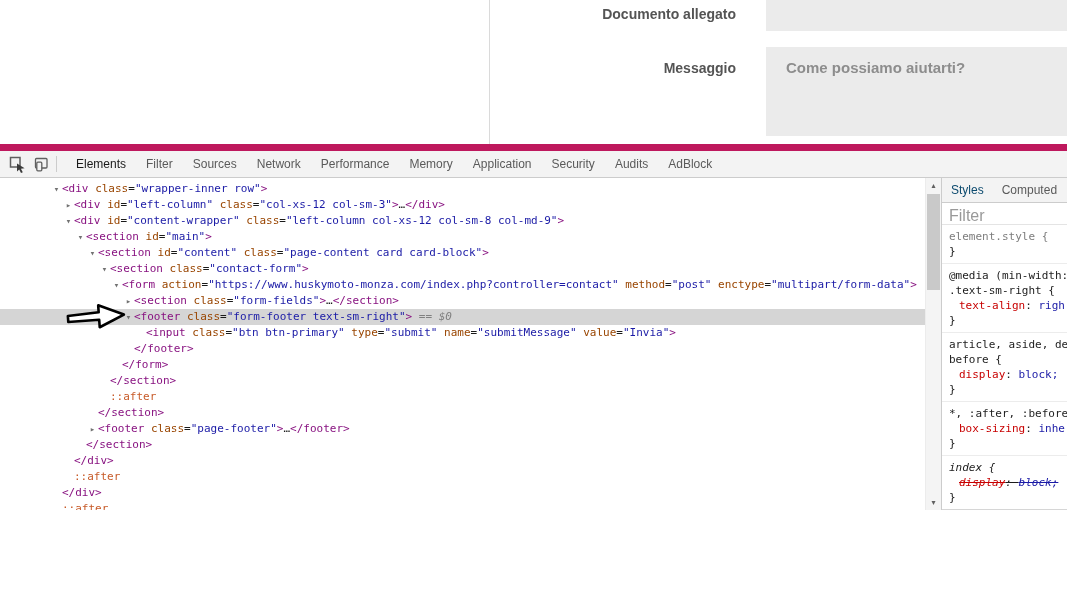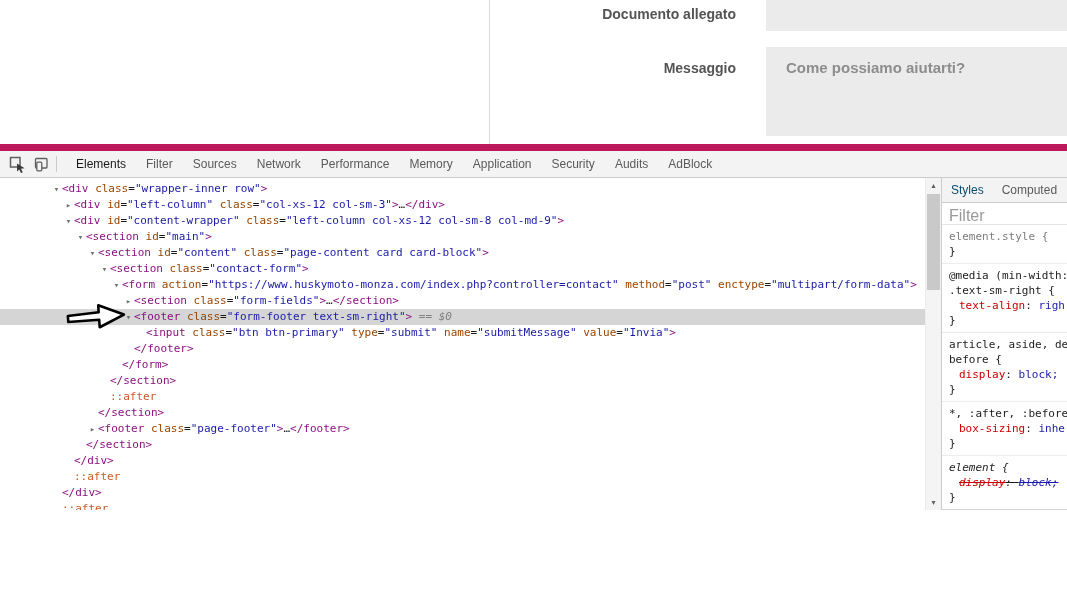--- a/index.html
+++ b/index.html
@@ -182,21 +182,21 @@
               <div class="sline sel">before {</div>
               <div class="sline prop"><span class="pname">display</span><span class="pcolon">: </span><span class="pval">block;</span></div>
               <div class="sline cl">}</div>
             </div>
             <div class="rule-block">
               <div class="sline sel">*, :after, :before</div>
               <div class="sline prop"><span class="pname">box-sizing</span><span class="pcolon">: </span><span class="pval">inhe</span></div>
               <div class="sline cl">}</div>
             </div>
             <div class="rule-block">
-              <div class="sline sel seli">element {</div>
+              <div class="sline sel seli">index {</div>
               <div class="sline prop struck"><span class="pname">display</span><span class="pcolon">: </span><span class="pval">block;</span></div>
               <div class="sline cl">}</div>
             </div>
             <div class="rule-block">
               <div class="sline inh"></div>
             </div>
           </div>
       </div>
     </div>
   </div>

